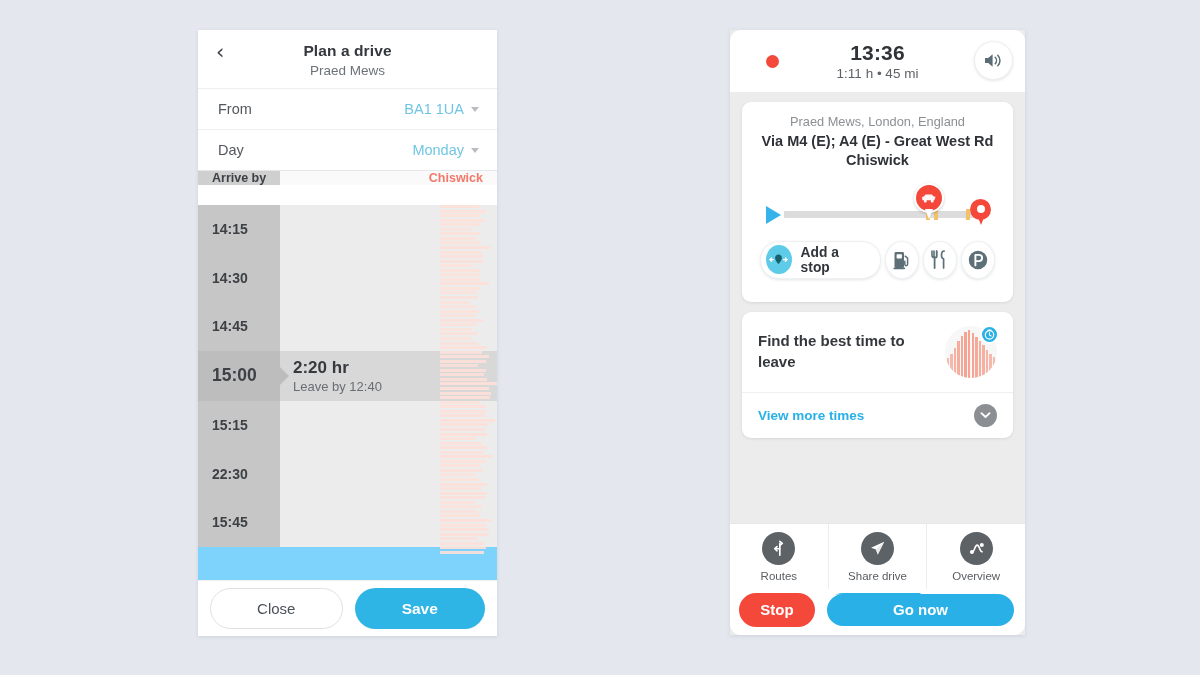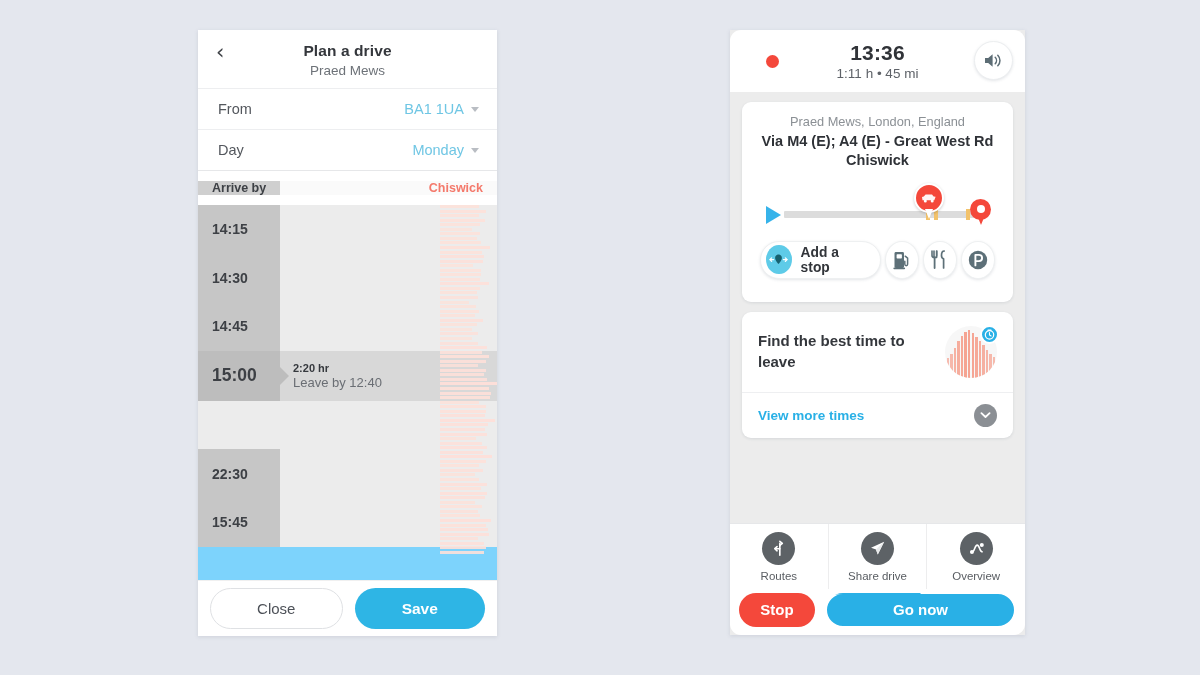--- a/index.html
+++ b/index.html
@@ -46,21 +46,21 @@
   .form-value { color: #6fc6e4; font-size: 14.5px; }
   .caret-down {
     width: 0; height: 0;
     border-left: 4px solid transparent;
     border-right: 4px solid transparent;
     border-top: 5px solid #b9bdc3;
   }
 
   
   .col-head {
-    display: flex; height: 35px; align-items: center;
+    display: flex; height: 35px; align-items: flex-start;
     border-top: 1px solid #e6e7e9;
   }
   .col-head-left {
     width: 82px; background: #cfcfcf;
     display: flex; align-items: center; padding-left: 14px;
     font-size: 12.5px; font-weight: bold; color: #3d4045;
   }
   .col-head-right {
     flex: 1; background: #fafafa;
     display: flex; align-items: center; justify-content: flex-end;
@@ -97,21 +97,21 @@
     border-top: 9px solid transparent;
     border-bottom: 9px solid transparent;
     border-left: 9px solid #bdbdbd;
     z-index: 3;
   }
   .sel-detail {
     position: absolute; left: 95px; top: 50%;
     transform: translateY(-50%);
     display: flex; flex-direction: column; gap: 1px;
   }
-  .sel-dur { font-size: 11px; font-weight: bold; color: #36393e; }
+  .sel-dur { font-size: 17px; font-weight: bold; color: #36393e; }
   .sel-leave { font-size: 13px; color: #6a6e74; }
 
   
   .traffic-col {
     position: absolute; right: 0; top: 0;
     width: 57px; height: 100%;
     overflow: hidden; pointer-events: none;
   }
   .tstripe {
     position: absolute; left: 0; height: 3px;
@@ -399,20 +399,21 @@
           <div class="time-row selected">
             <div class="tr-time">15:00</div>
             <div class="tr-body"></div>
             <div class="sel-pointer"></div>
             <div class="sel-detail">
               <div class="sel-dur">2:20 hr</div>
               <div class="sel-leave">Leave by 12:40</div>
             </div>
           </div>
           <div class="time-row">
+            <div class="tr-time">15:15</div>
             <div class="tr-body"></div>
           </div>
           <div class="time-row">
             <div class="tr-time">22:30</div>
             <div class="tr-body"></div>
           </div>
           <div class="time-row">
             <div class="tr-time">15:45</div>
             <div class="tr-body"></div>
           </div>

